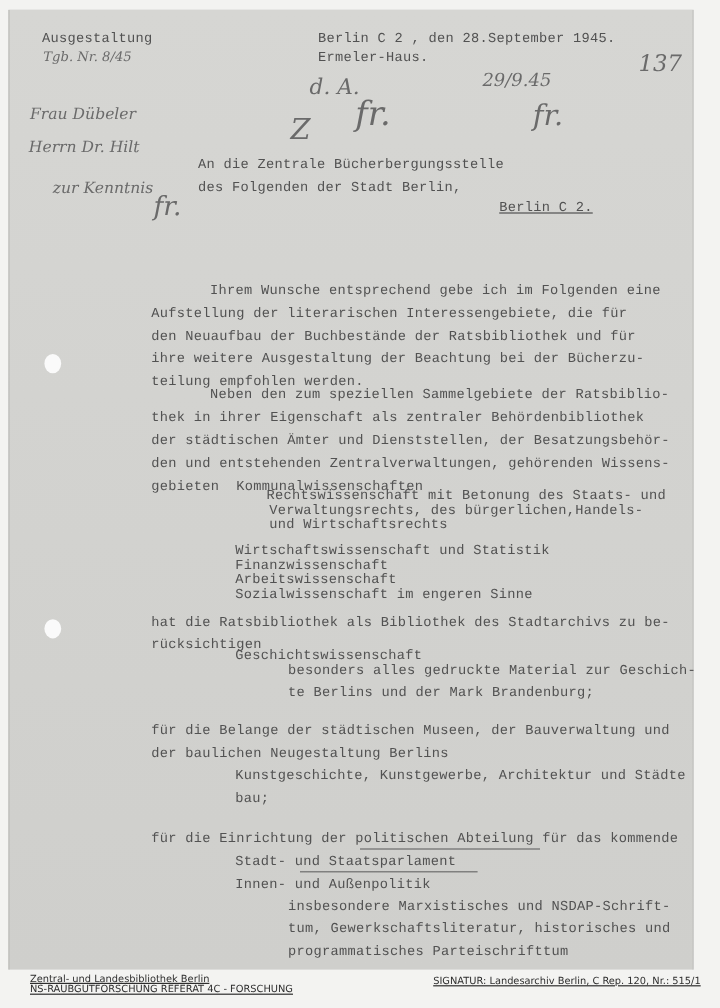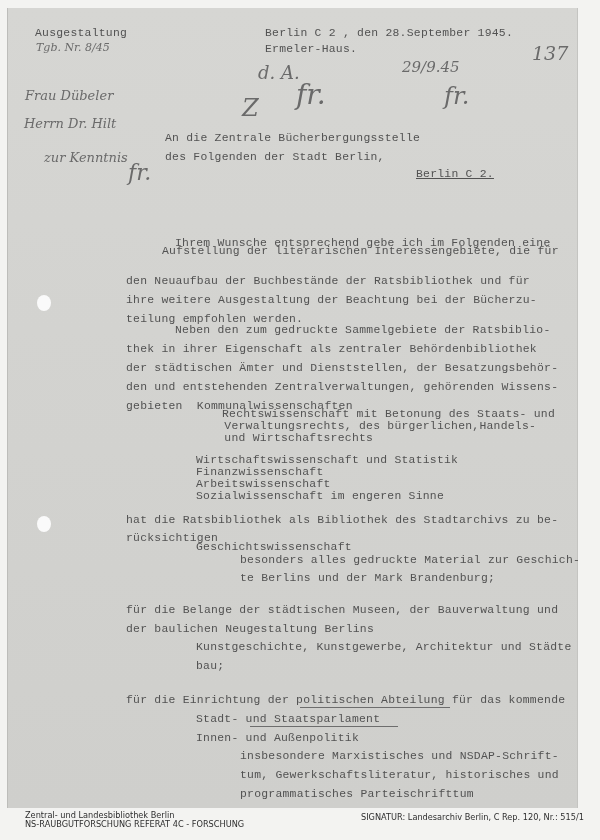--- a/index.html
+++ b/index.html
@@ -23,21 +23,21 @@
     }
     .tight { line-height: 10px; }
     .hand {
       position: absolute; color: #6a6a6a; white-space: pre;
       font-family: "DejaVu Serif", serif; font-style: italic;
     }
     .u { text-decoration: underline; }
     .u-line { position: absolute; height: 1px; background: #6d6d6d; }
     .footer {
       position: absolute; font-family: "DejaVu Sans", sans-serif;
-      font-size: 8.2px; line-height: 9px; color: #2e2e2e; white-space: pre;
+      font-size: 8.2px; line-height: 9px; color: #2e2e2e; white-space: pre; text-decoration: underline;
     }
   </style>
 </head>
 <body>
 
 <div class="paper">
   <div class="punch" style="top:287px;"></div>
   <div class="punch" style="top:508px;"></div>
 </div>
 
@@ -56,28 +56,28 @@
 <div class="hand" style="left:296px; top:78px; font-size:28px;">fr.</div>
 <div class="hand" style="left:402px; top:58px; font-size:15px;">29/9.45</div>
 <div class="hand" style="left:444px; top:82px; font-size:24px;">fr.</div>
 
 <div class="tw" style="left:165px; top:132px;">An die Zentrale Bücherbergungsstelle</div>
 <div class="tw" style="left:165px; top:151px;">des Folgenden der Stadt Berlin,</div>
 <div class="tw u" style="left:416px; top:168px;">Berlin C 2.</div>
 
 <div>
   <div class="tw" style="left:175px; top:237px;">Ihrem Wunsche entsprechend gebe ich im Folgenden eine</div>
-  <div class="tw" style="left:126px; top:245px;margin-left:36px;">Aufstellung der literarischen Interessengebiete, die für</div>
+  <div class="tw" style="left:126px; top:256px;">Aufstellung der literarischen Interessengebiete, die für</div>
   <div class="tw" style="left:126px; top:275px;">den Neuaufbau der Buchbestände der Ratsbibliothek und für</div>
   <div class="tw" style="left:126px; top:294px;">ihre weitere Ausgestaltung der Beachtung bei der Bücherzu-</div>
   <div class="tw" style="left:126px; top:313px;">teilung empfohlen werden.</div>
 </div>
 
 <div>
-  <div class="tw" style="left:175px; top:324px;">Neben den zum gedruckte Sammelgebiete der Ratsbiblio-</div>
+  <div class="tw" style="left:175px; top:324px;">Neben den zum speziellen Sammelgebiete der Ratsbiblio-</div>
   <div class="tw" style="left:126px; top:343px;">thek in ihrer Eigenschaft als zentraler Behördenbibliothek</div>
   <div class="tw" style="left:126px; top:362px;">der städtischen Ämter und Dienststellen, der Besatzungsbehör-</div>
   <div class="tw" style="left:126px; top:381px;">den und entstehenden Zentralverwaltungen, gehörenden Wissens-</div>
   <div class="tw" style="left:126px; top:400px;">gebieten  Kommunalwissenschaften</div>
 </div>
 
 <div>
   <div class="tw tight" style="left:196px; top:409px;margin-left:26px;">Rechtswissenschaft mit Betonung des Staats- und</div>
   <div class="tw tight" style="left:196px; top:421px;">    Verwaltungsrechts, des bürgerlichen,Handels-</div>
   <div class="tw tight" style="left:196px; top:433px;">    und Wirtschaftsrechts</div>

